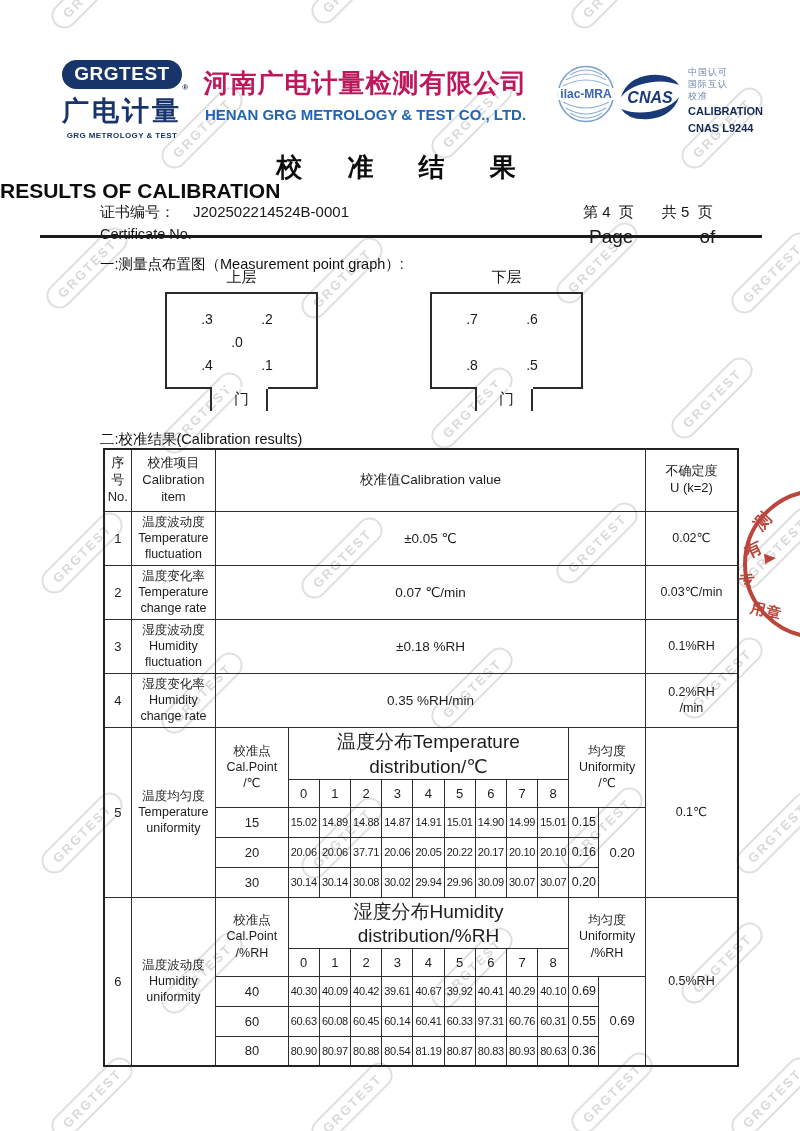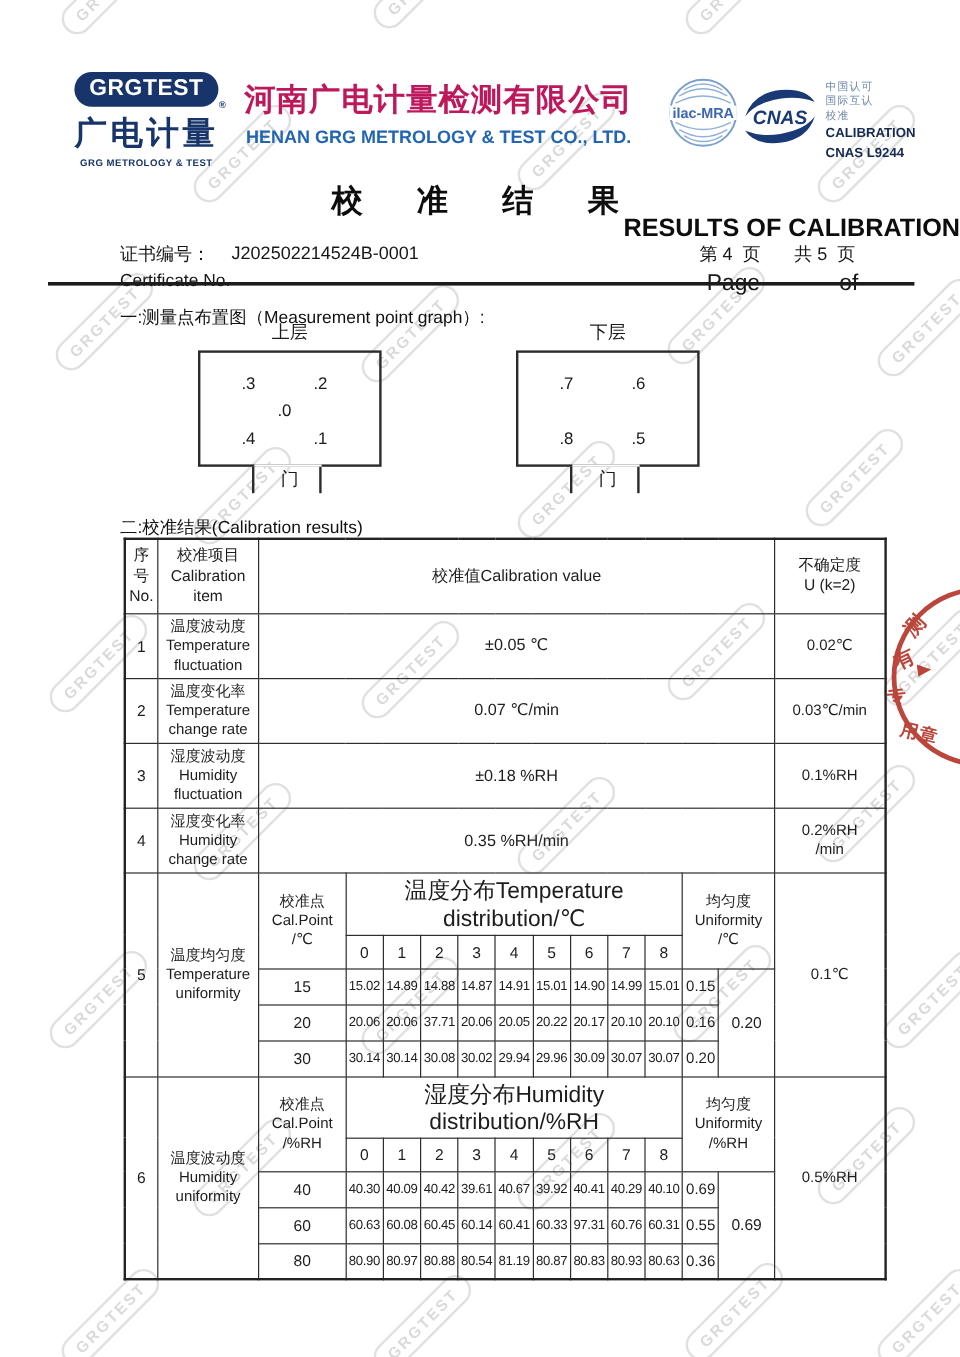--- a/index.html
+++ b/index.html
@@ -24,21 +24,21 @@
   .company-en { color:#2265b0; font-weight:bold; font-size:15px; margin-top:5px; white-space:nowrap; }
   .ilac-logo { position:absolute; left:556px; top:64px; }
   .cnas-logo { position:absolute; left:619px; top:72px; }
   .accred-text { position:absolute; left:688px; top:66px; line-height:1.35; }
   .accred-cn { color:#6e87ac; font-size:9px; letter-spacing:1px; }
   .accred-en { color:#152a52; font-size:11px; font-weight:bold; line-height:1.3; margin-top:2px; }
 
   
   .title-cn { position:absolute; left:0; top:150px; width:100%; text-align:center; font-size:26px;
               font-weight:bold; color:#0d0d0d; letter-spacing:8px; word-spacing:22px; }
-  .title-en { position:absolute; left:0; top:179px; width:100%; text-align:right; font-size:21px;
+  .title-en { position:absolute; left:0; top:179px; width:100%; text-align:left; font-size:21px;
               font-weight:bold; color:#0d0d0d; }
   .cert-left { position:absolute; left:100px; top:203px; color:#181818; }
   .cert-line1 { display:flex; gap:18px; font-size:15px; }
   .cert-line2 { font-size:14.5px; margin-top:4px; }
   .cert-right { position:absolute; left:583px; top:203px; color:#181818; }
   .cert-right .r1 { display:flex; gap:28px; font-size:15px; white-space:pre; }
   .cert-right .r2 { display:flex; font-size:19px; margin-top:4px; }
   .cert-right .r2 span:first-child { margin-left:6px; }
   .cert-right .r2 span:last-child  { margin-left:66px; }
   .divider { position:absolute; left:40px; top:235px; width:722px; height:3px; background:#1c1c1c; }

